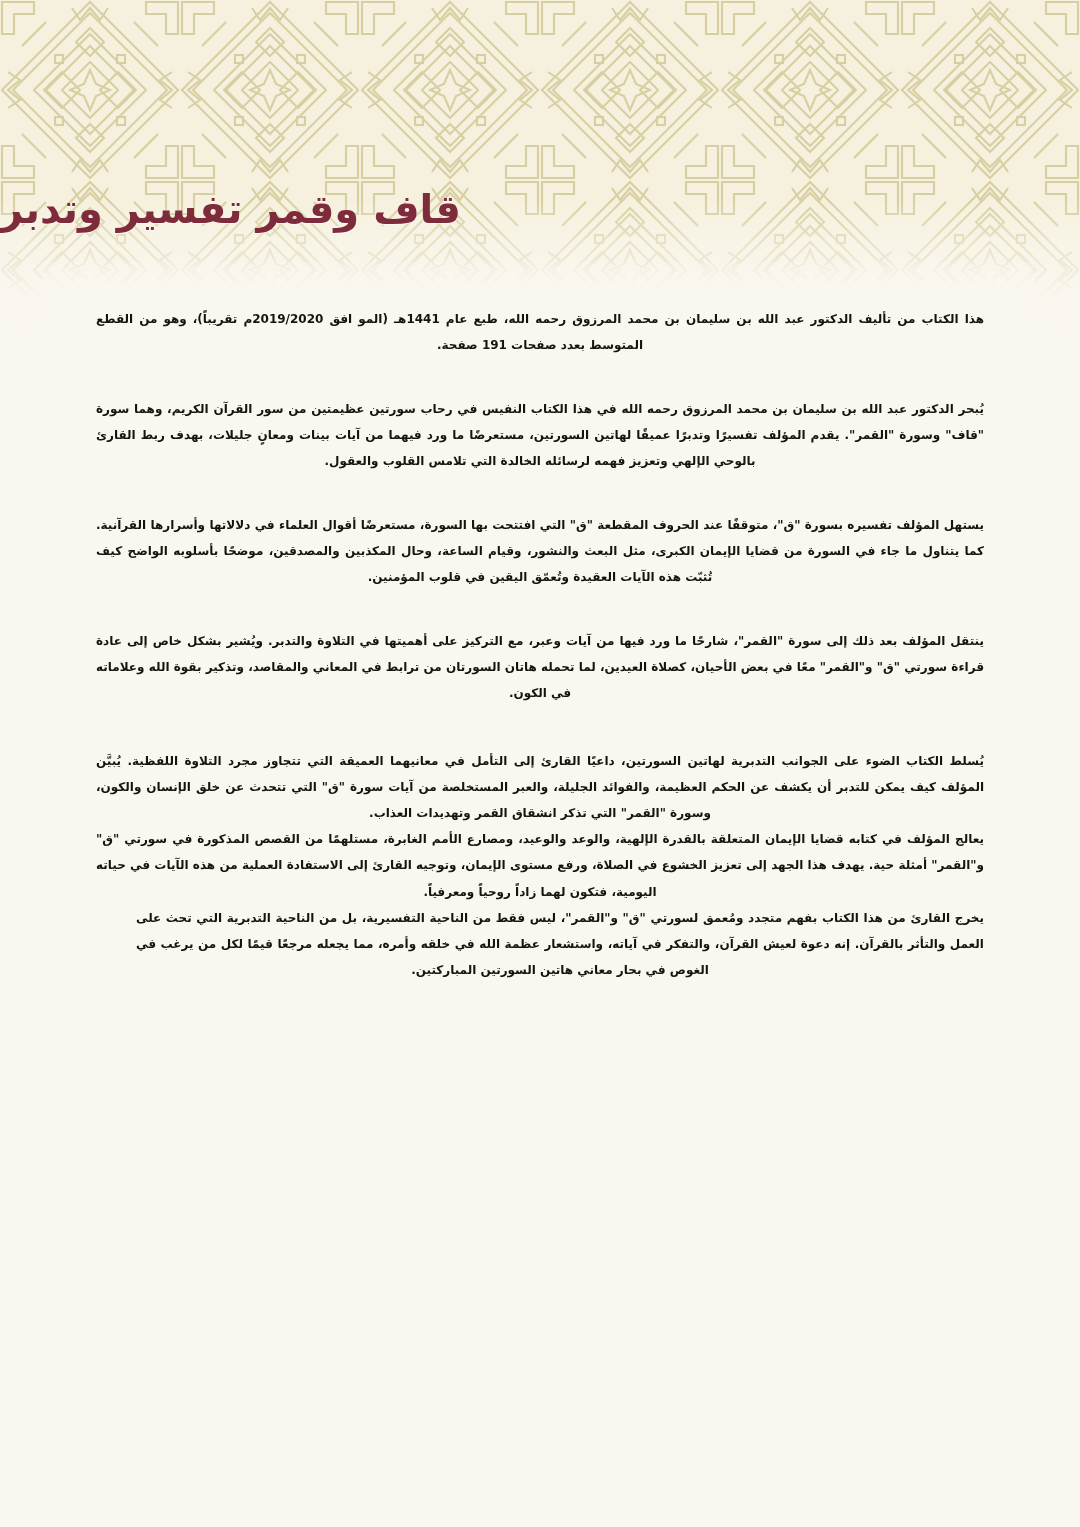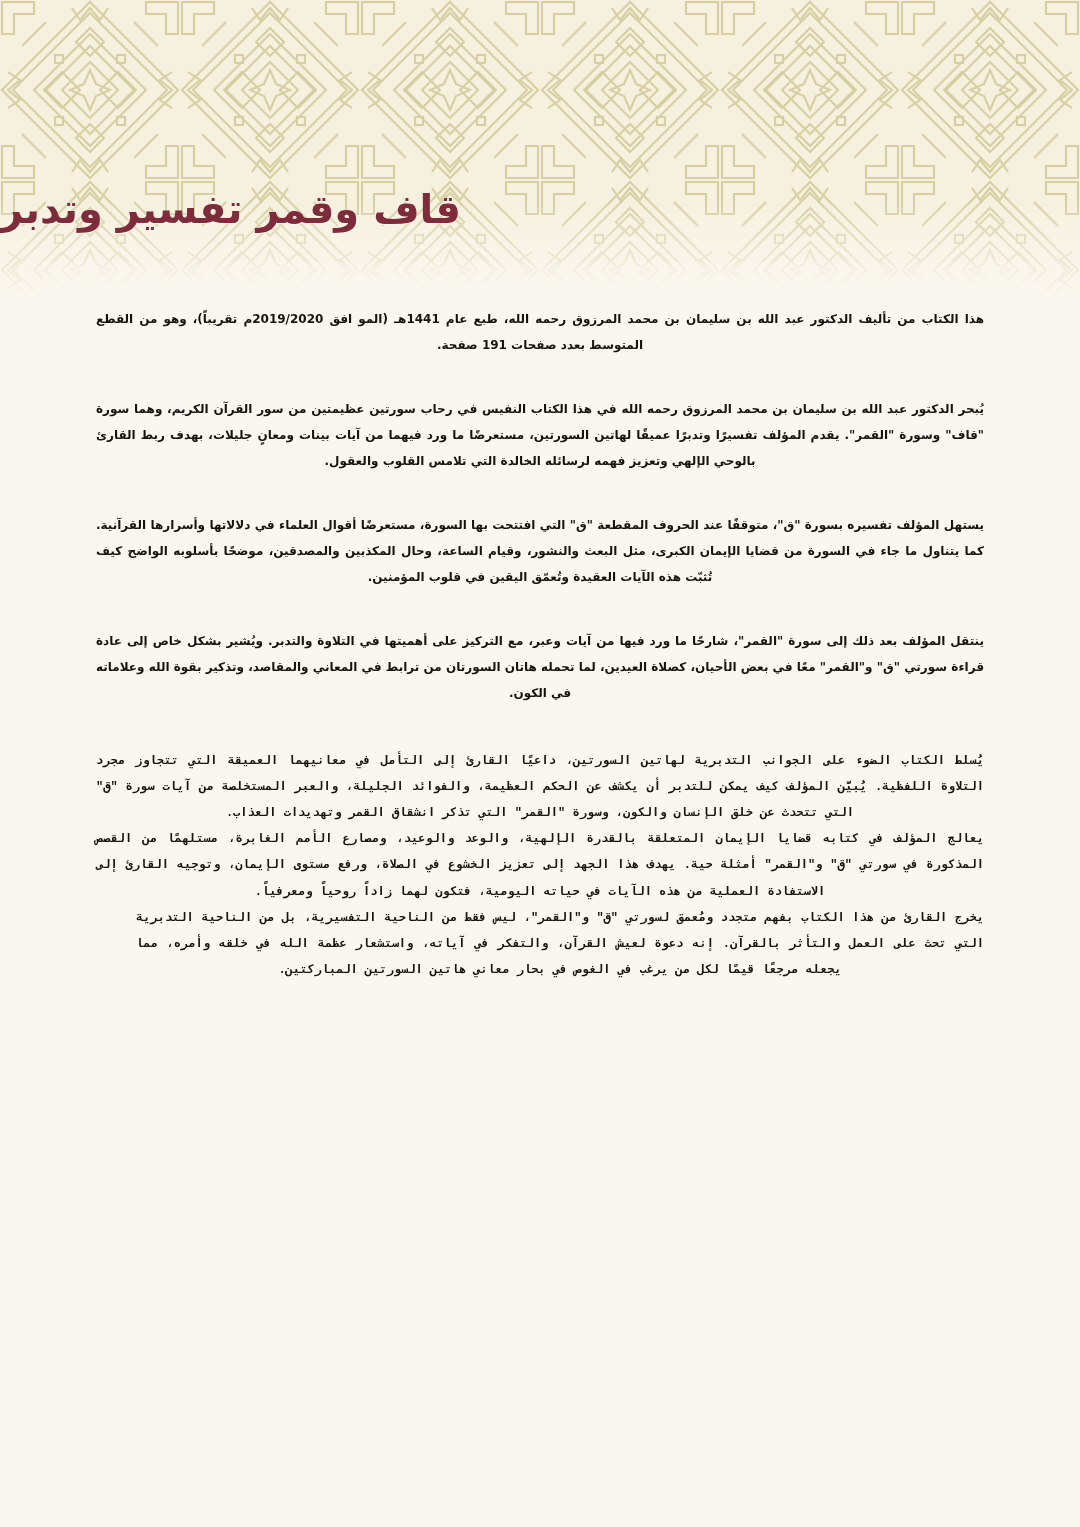--- a/index.html
+++ b/index.html
@@ -95,21 +95,21 @@
     font-weight:bold;
     line-height:2.17;
     text-align:justify;
     text-align-last:center;
     color:#17140f;
     letter-spacing:0.1px;
   }
 
   .para.gap       { margin-bottom:38px; }
   .para.gap-large { margin-bottom:42px; }
-  .para.tight     { margin-bottom:0px;font-family:Liberation Mono, monospace; }
+  .para.tight     { margin-bottom:0px; }
 
   .para:last-child { margin-bottom:0;margin-left:40px; }
 </style>
 </head>
 <body>
 
 <div id="pattern-layer">
   <svg id="pattern-svg" viewBox="0 0 1080 1527" preserveAspectRatio="none" xmlns="http://www.w3.org/2000/svg">
     <defs>
 

